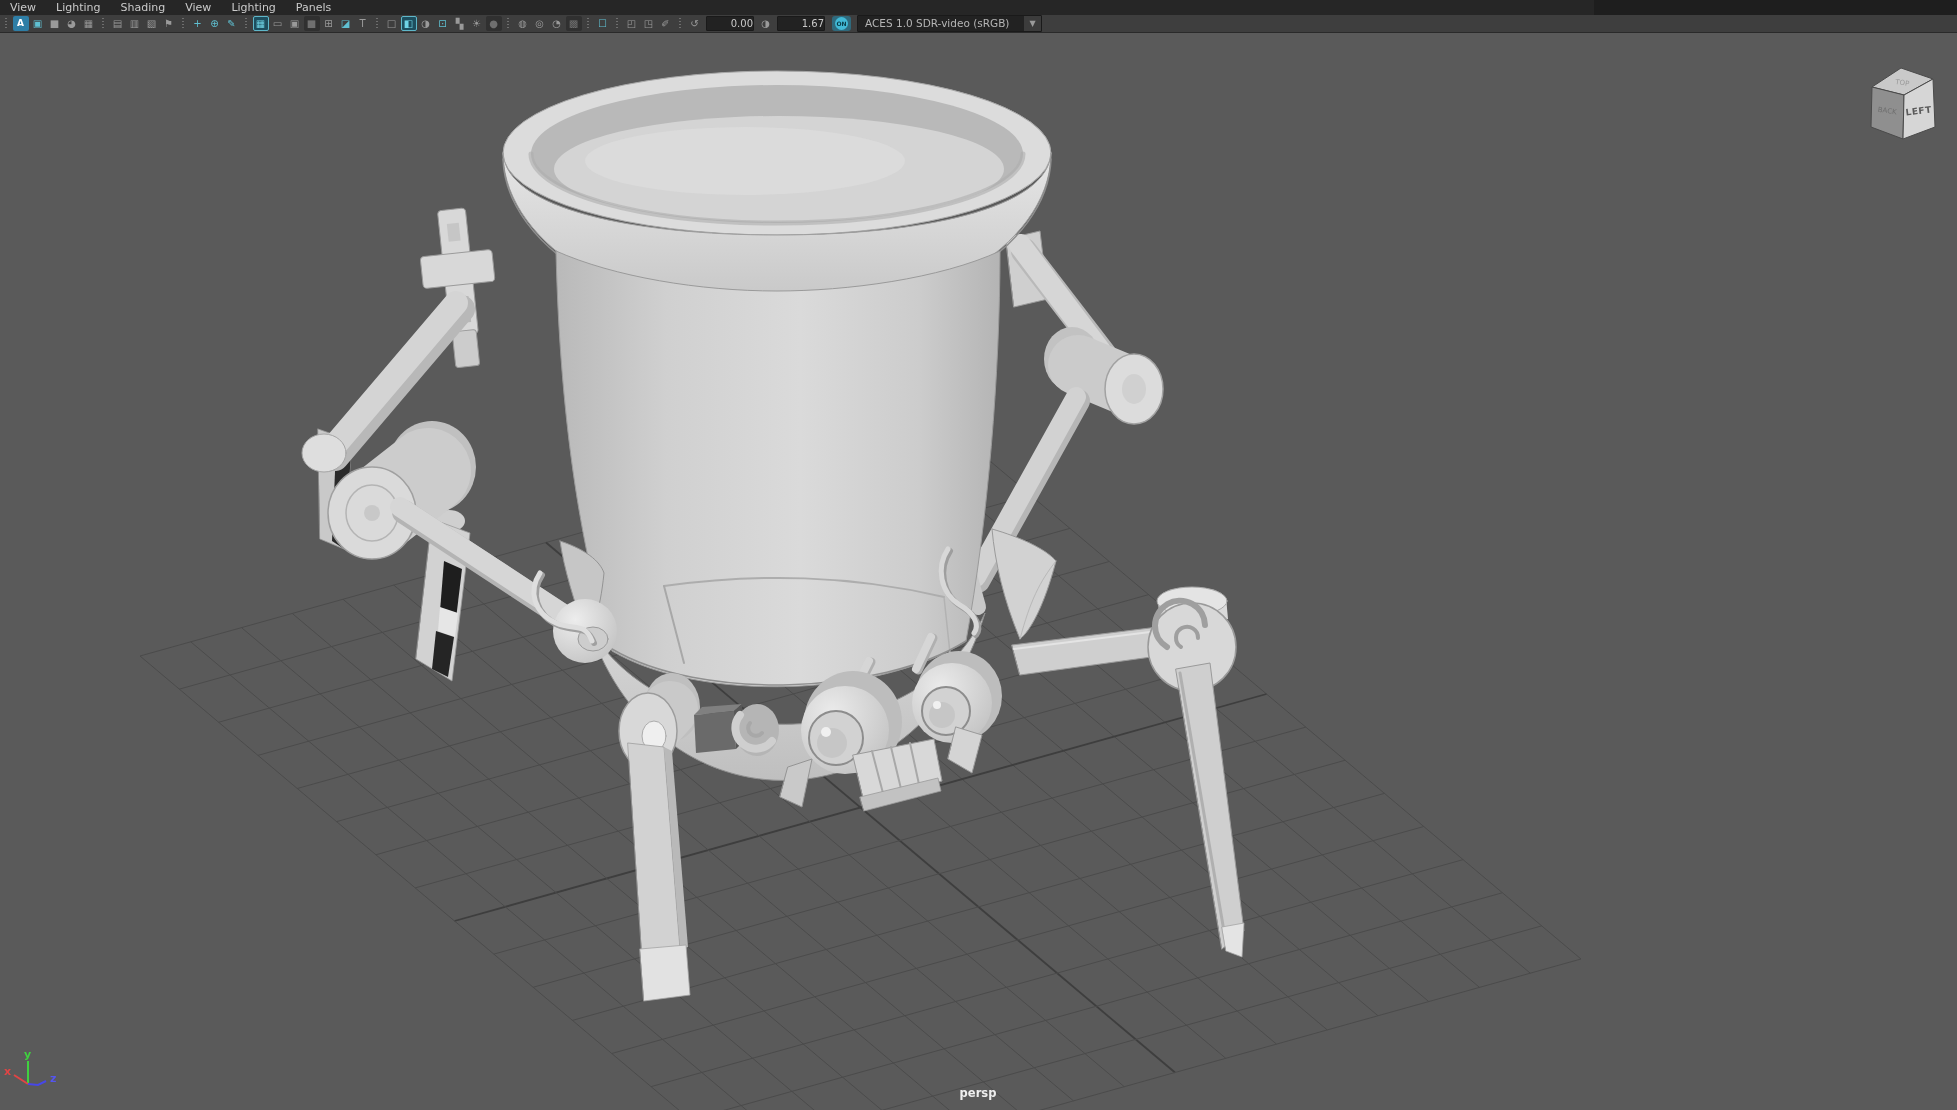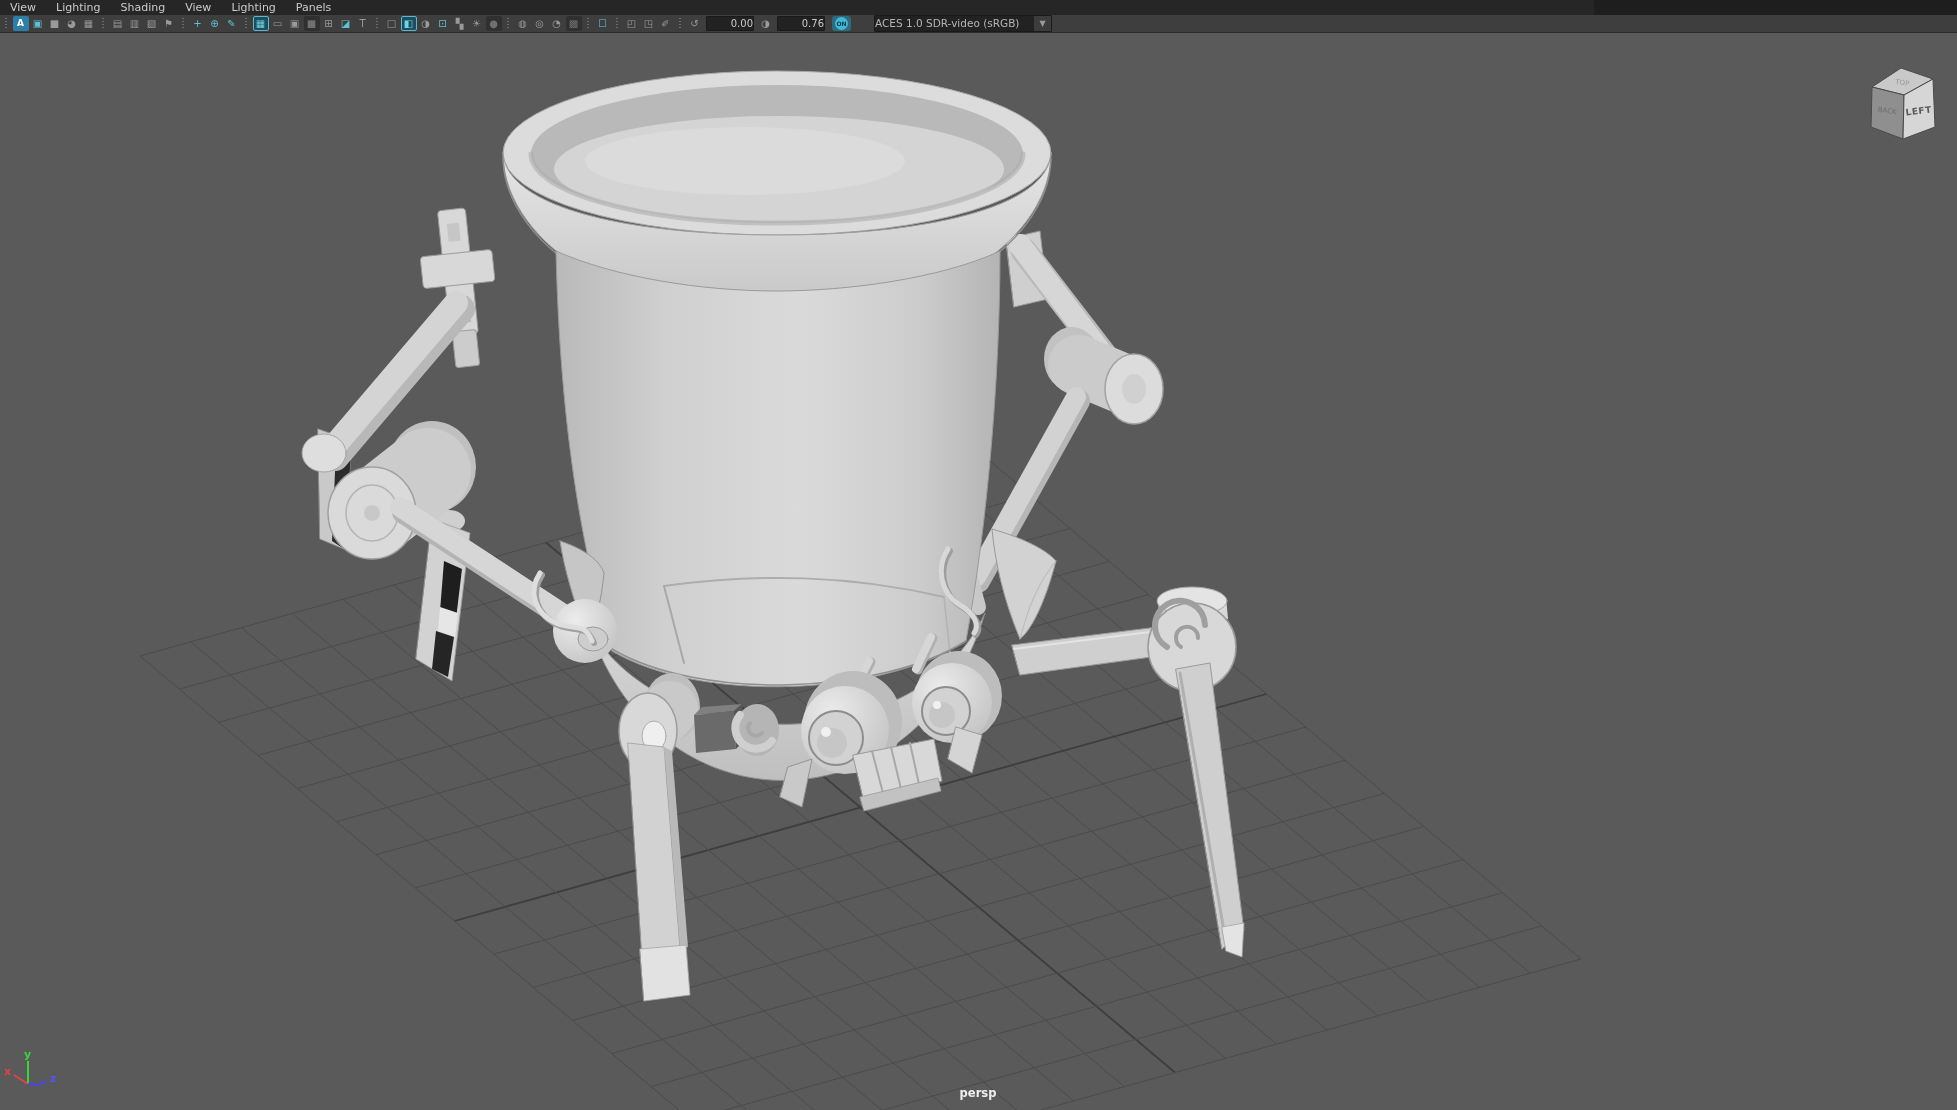--- a/index.html
+++ b/index.html
@@ -21,22 +21,22 @@
   .tbi.blue{background:#2e7ea6;color:#ffffff;font-weight:bold;font-size:9px;}
   .tbi.active{background:#1d4e5e;border:1px solid #5fb7c9;color:#6fd4e6;box-sizing:border-box;}
   .tbi.pressed{background:#303030;color:#6f6f6f;}
   .tb-field{width:46px;height:13px;background:#222222;border:1px solid #1a1a1a;color:#c9c9c9;
             font-size:10px;line-height:13px;text-align:right;margin:0 3px;border-radius:1px;}
   .tb-on{width:19px;height:15px;background:#2f6a7d;border-radius:3px;display:flex;align-items:center;
          justify-content:center;margin:0 4px;}
   .tb-on-circle{width:13px;height:13px;border-radius:50%;background:#41b9d6;color:#083a46;font-size:6px;
                 font-weight:bold;display:flex;align-items:center;justify-content:center;letter-spacing:0;}
   .tb-select{width:176px;height:15px;background:#222222;border:1px solid #1a1a1a;color:#b5b5b5;
-             font-size:10.5px;line-height:15px;display:flex;align-items:center;
-             justify-content:space-between;border-radius:1px;margin-left:19px;}
+             font-size:10.5px;line-height:15px;padding-left:7px;display:flex;align-items:center;
+             justify-content:space-between;border-radius:1px;margin-left:2px;}
   .tb-select .arrow-box{width:17px;height:15px;background:#3c3c3c;display:flex;align-items:center;
              justify-content:center;color:#9a9a9a;font-size:8px;}
   
   #viewport{position:absolute;left:0;top:33px;width:1957px;height:1077px;background:#5a5a5a;}
   #scene{display:block;}
   text{user-select:none;}
 </style>
 </head>
 <body>
 
@@ -93,21 +93,21 @@
       <span class="tbi dim">◰</span>
       <span class="tbi dim">◳</span>
       <span class="tbi dim">✐</span>
       <span class="tb-grip"></span>
       <span class="tbi dim">↺</span>
     </span>
   <span class="tb-field">0.00</span>
   <span id="tb-mid" style="display: flex; align-items: center;">
       <span class="tbi dim">◑</span>
     </span>
-  <span class="tb-field">0.76</span>
+  <span class="tb-field">1.67</span>
   <span class="tb-on">
     <span class="tb-on-circle">ON</span>
   </span>
   <span class="tb-select">
     <span>ACES 1.0 SDR-video (sRGB)</span>
     <span class="arrow-box">▼</span>
   </span>
 </div>
 
 <div id="viewport">

